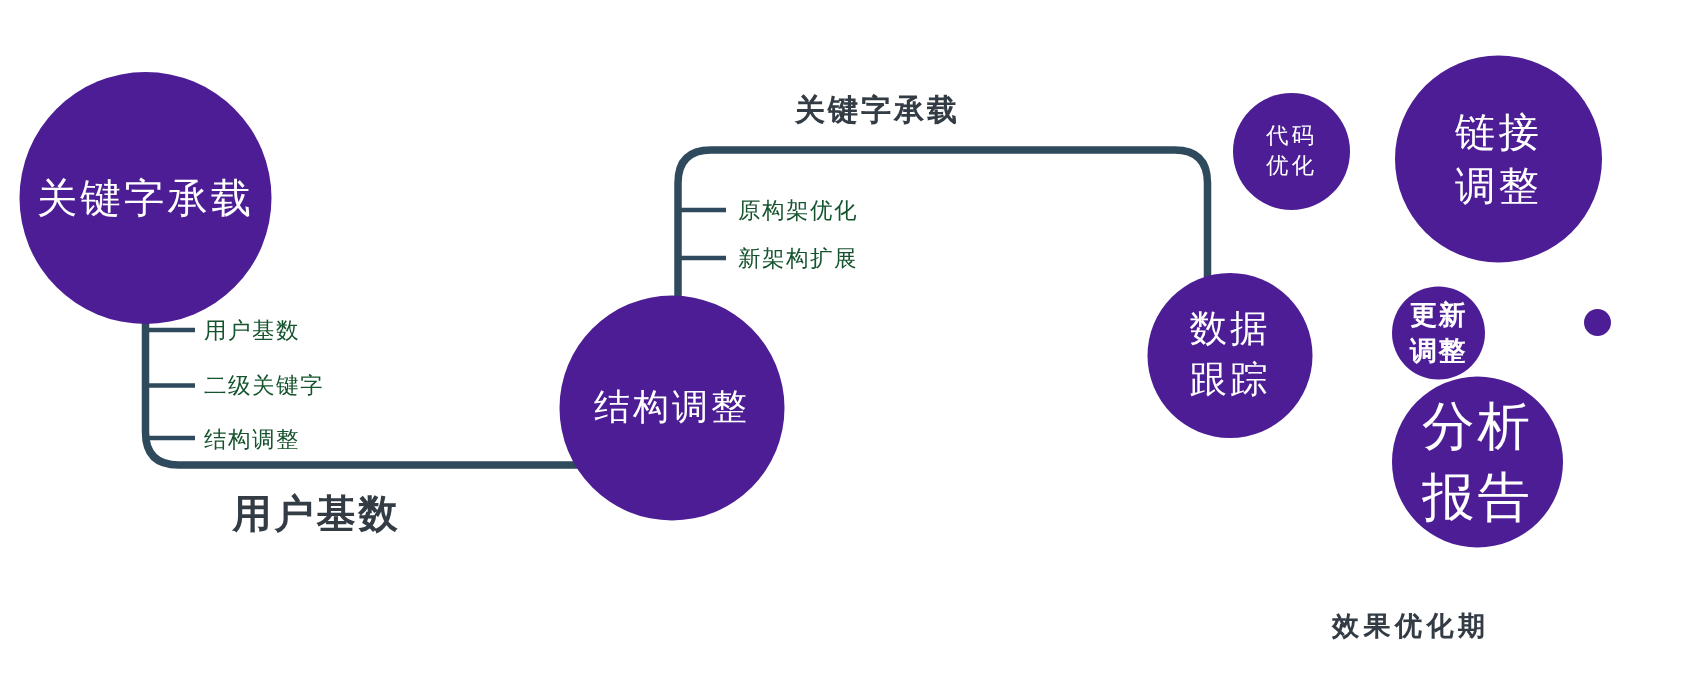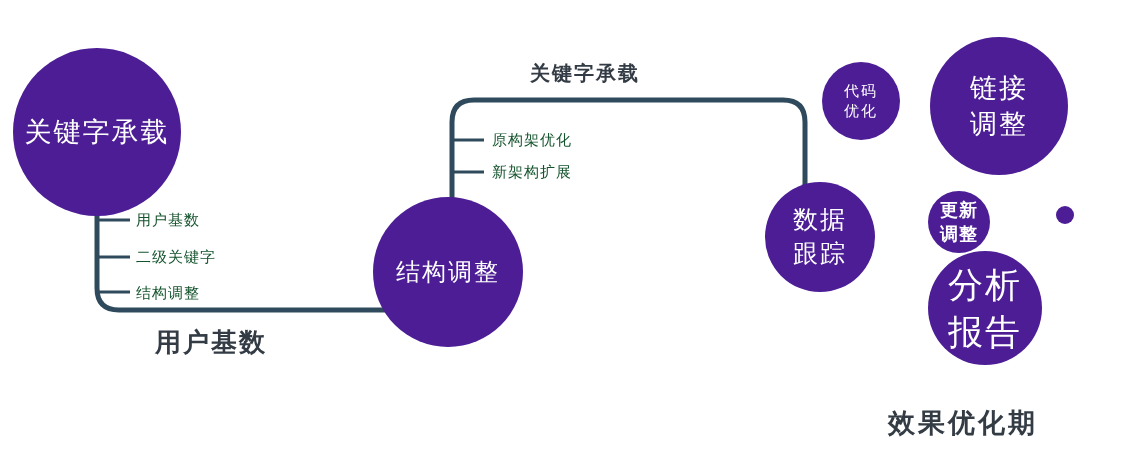--- a/index.html
+++ b/index.html
@@ -106,15 +106,15 @@
 
   <div class="edge-label" style="left:530px; top:60px; font-size:20px;">关键字承载</div>
 
   <div class="branch-label" style="left:136px; top:211px;">用户基数</div>
   <div class="branch-label" style="left:136px; top:248px;text-align:right;">二级关键字</div>
   <div class="branch-label" style="left:136px; top:284px;">结构调整</div>
 
   <div class="branch-label" style="left:492px; top:131px;">原构架优化</div>
   <div class="branch-label" style="left:492px; top:163px;">新架构扩展</div>
 
-  <div class="caption" style="left:888px; top:405px; font-size:27px;">效果优化期</div>
+  <div class="caption" style="left:888px; top:405px; font-size:18px;">效果优化期</div>
 
 </div>
 
 </body></html>

